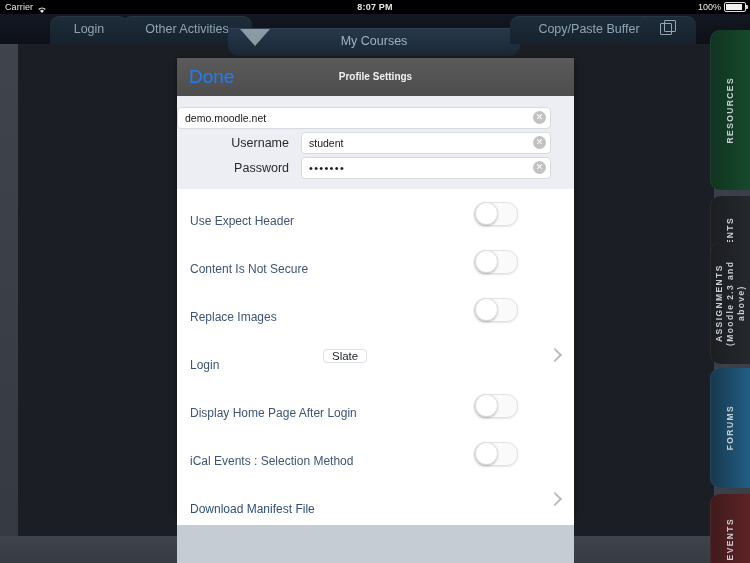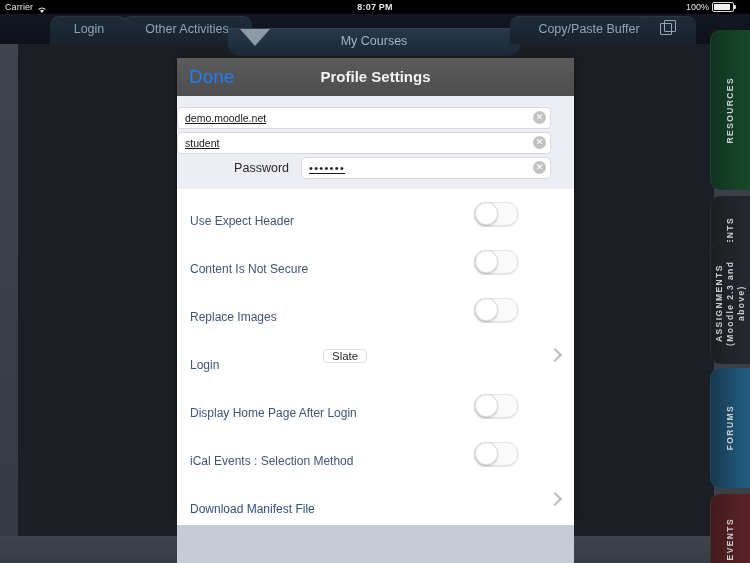--- a/index.html
+++ b/index.html
@@ -13,21 +13,21 @@
 
   
   .statusbar{
     position:absolute;left:0;top:0;width:750px;height:14px;
     background:#000;color:#e8e8e8;font-size:9px;line-height:14px;
   }
   .sb-left{position:absolute;left:5px;top:0;display:flex;align-items:center;gap:4px;}
   .sb-carrier{letter-spacing:.1px;}
   .wifi-ico{display:inline-block;width:9px;height:9px;position:relative;top:1px;}
   .sb-center{position:absolute;left:0;right:0;text-align:center;font-weight:bold;letter-spacing:.2px;}
-  .sb-right{position:absolute;right:16px;top:0;display:flex;align-items:center;gap:3px;}
+  .sb-right{position:absolute;right:4px;top:0;display:flex;align-items:center;gap:3px;}
   .batt{width:20px;height:8px;border:1px solid #dcdcdc;border-radius:2px;position:relative;display:inline-block;}
   .batt::after{content:"";position:absolute;right:-3px;top:2px;width:2px;height:4px;background:#dcdcdc;border-radius:0 1px 1px 0;}
   .batt i{position:absolute;left:1px;top:1px;bottom:1px;width:16px;background:#f0f0f0;display:block;}
 
   
   .tabbar{
     position:absolute;left:0;top:14px;width:750px;height:30px;
     background:linear-gradient(180deg,#121722 0%,#0d1017 100%);
   }
   .tab{
@@ -91,21 +91,21 @@
     position:absolute;left:177px;top:58px;width:397px;height:458px;
     background:#ced4dc;
     box-shadow:0 1px 6px rgba(0,0,0,.5);
   }
   .modal-header{
     position:relative;height:38px;
     background:linear-gradient(180deg,#5b5b5b 0%,#4d4d4d 100%);
   }
   .modal-title{
     position:absolute;left:0;right:0;top:0;height:38px;line-height:38px;
-    text-align:center;color:#f2f2f2;font-size:15px;font-weight:bold;
+    text-align:center;color:#f2f2f2;font-size:10px;font-weight:bold;
   }
   .modal-done{
     position:absolute;left:12px;top:0;height:38px;line-height:38px;
     color:#1f7ef6;font-size:19px;cursor:pointer;
   }
 
   
   .creds{background:#eceef4;padding:9px 0 9px 0;}
   .credrow{display:flex;align-items:center;height:25px;margin-bottom:0px;}
   .credrow + .credrow{margin-top:0px;}
@@ -113,21 +113,21 @@
     width:112px;text-align:right;padding-right:12px;
     font-size:12.5px;color:#2a2a2a;
   }
   .credfieldwrap{
     position:relative;flex:1;margin-right:23px;
   }
   .credfield{
     width:100%;box-sizing:border-box;height:22px;
     background:#fff;border:1px solid #d7dae0;border-radius:4px;
     font-size:10.5px;color:#1a1a1a;padding:0 24px 0 7px;line-height:20px;
-    outline:none;font-family:"Liberation Sans",sans-serif;text-decoration:underline;
+    outline:none;font-family:"Liberation Sans",sans-serif;
   }
   .credfield.pwd{letter-spacing:1.3px;font-size:11px;}
   .clearbtn{
     position:absolute;right:5px;top:50%;margin-top:-7px;
     width:13px;height:13px;border-radius:50%;background:#c2c2c2;
     color:#fff;font-size:9px;line-height:13px;text-align:center;cursor:pointer;
   }
 
   
   .list{background:#fff;}
@@ -229,20 +229,21 @@
     <div class="creds">
 
       <div class="credrow">
         <div class="credfieldwrap">
           <input class="credfield" value="demo.moodle.net" style="">
           <div class="clearbtn">✕</div>
         </div>
       </div>
 
       <div class="credrow">
+        <div class="credlabel">Username</div>
         <div class="credfieldwrap">
           <input class="credfield" value="student" style="">
           <div class="clearbtn">✕</div>
         </div>
       </div>
 
       <div class="credrow">
         <div class="credlabel">Password</div>
         <div class="credfieldwrap">
           <input class="credfield pwd" value="•••••••" style="">

